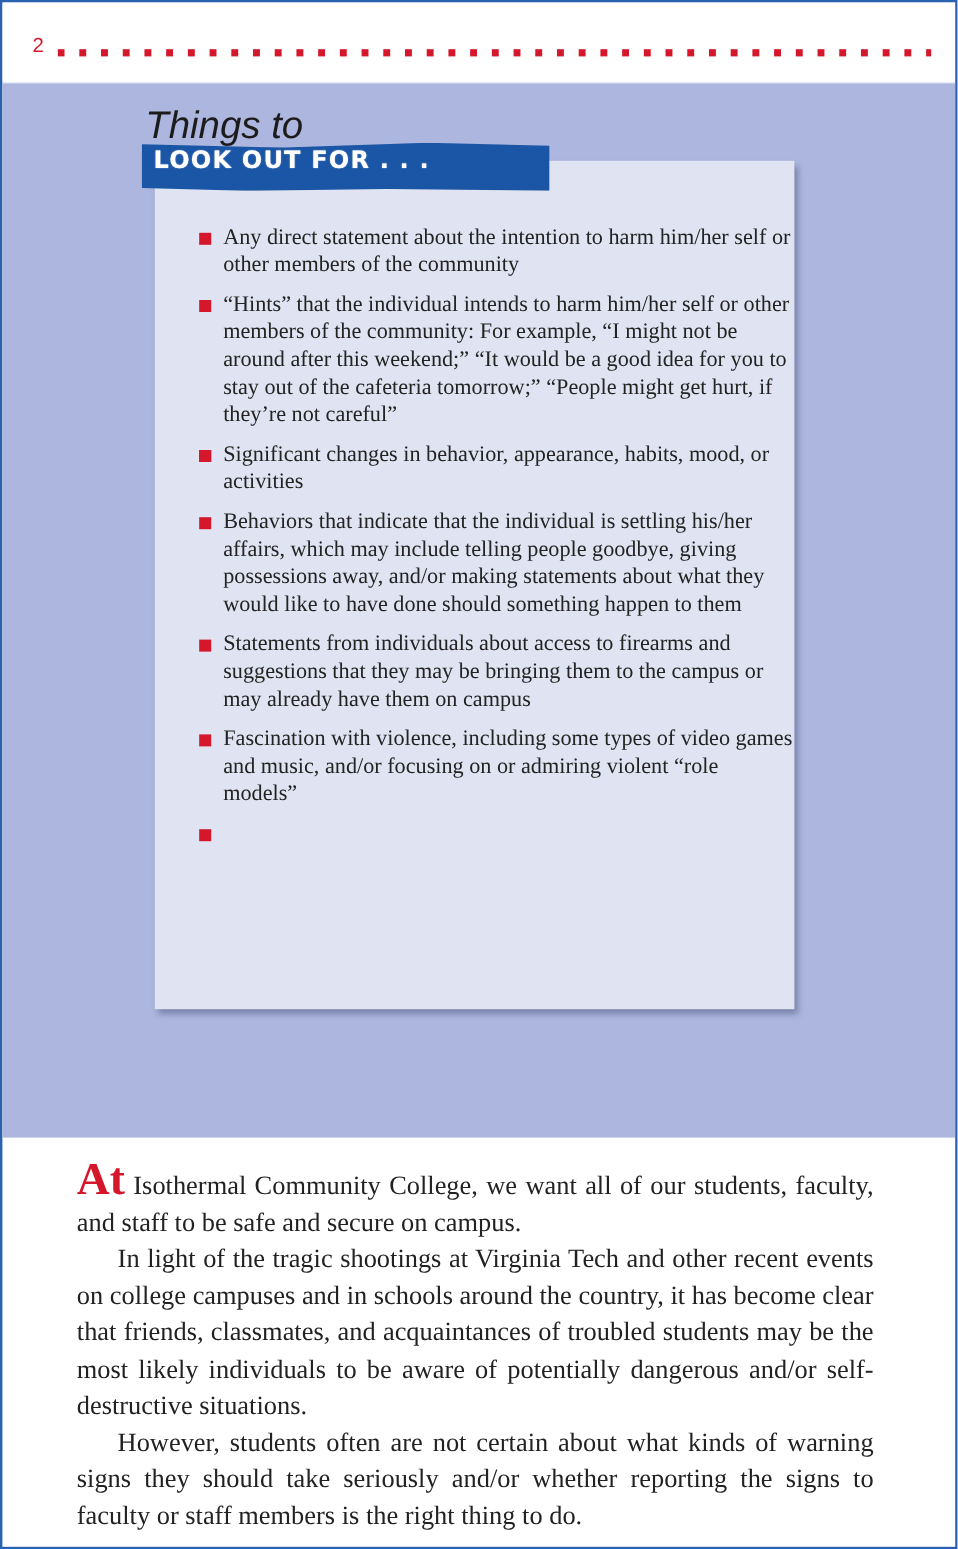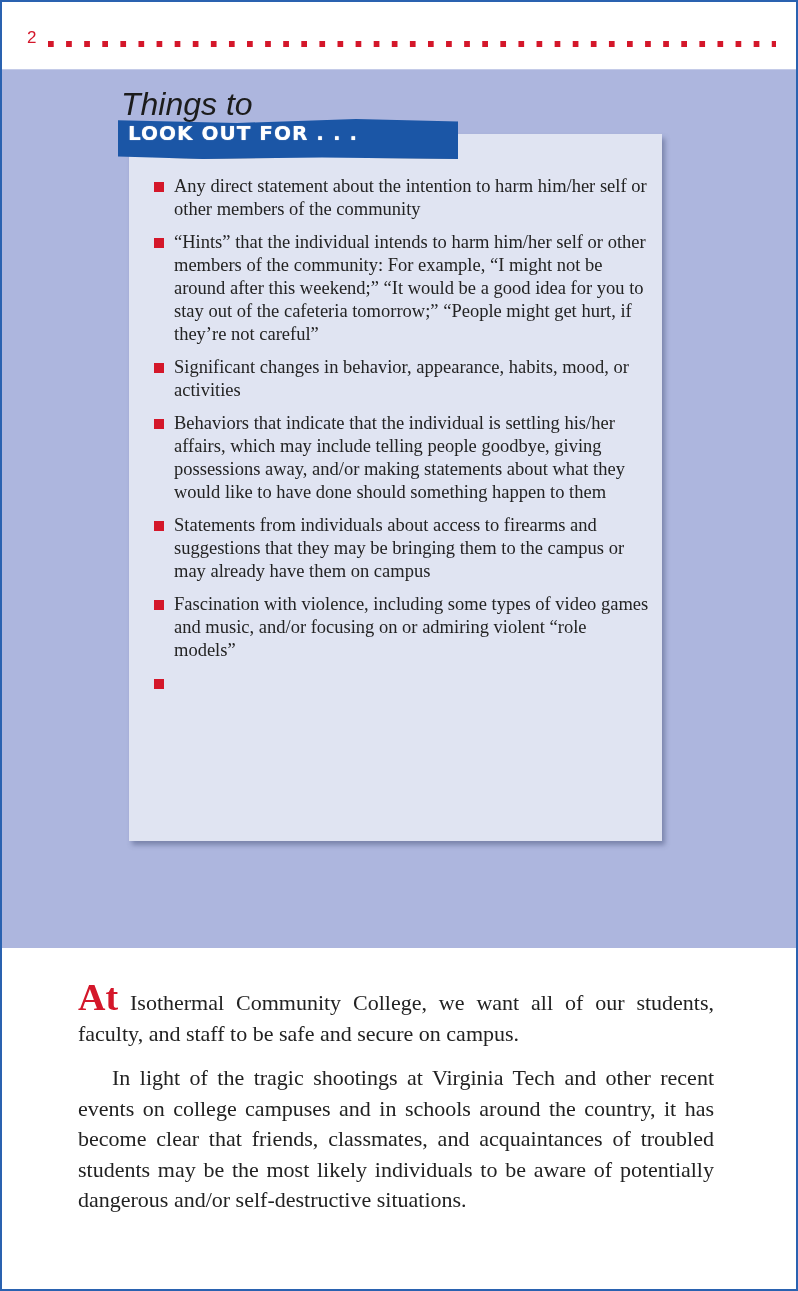--- a/index.html
+++ b/index.html
@@ -56,21 +56,21 @@
   }
   .banner-text {
     position: absolute; left: 126px; top: 119px;
     font-family: "DejaVu Sans", "Liberation Sans", sans-serif;
     font-weight: bold; font-size: 20px; color: #ffffff;
     letter-spacing: 1px;
     text-shadow: 0 0 1px #cfd6ea;
   }
   .list {
     position: absolute; left: 152px; top: 173px; width: 495px;
-    margin: 0; padding: 0; list-style: none;
+    margin: 12px; padding: 0; list-style: none;
   }
   .list li {
     position: relative;
     padding-left: 20px;
     font-size: 18.5px; line-height: 23px; color: #232323;
     margin-bottom: 10px;
   }
   .list li .bullet {
     position: absolute; left: 0; top: 7px; width: 10px; height: 10px;
     background: #d4172a;
@@ -78,21 +78,21 @@
   .caption {
     position: absolute; left: 127px; top: 858px; width: 560px;
     font-size: 15.5px; line-height: 19px; color: #2e2e2e;
   }
   
   .body-text {
     position: absolute; left: 62px; top: 962px; width: 664px;
     font-size: 22px; line-height: 30.5px; color: #222222;
     text-align: justify;
   }
-  .body-text p { margin: 14px; }
+  .body-text p { margin: 0; }
   .body-text p.indent { text-indent: 34px; }
   .dropcap {
     font-size: 38px; color: #d4172a; font-weight: bold; line-height: 1;
   }
 </style>
 </head>
 <body>
 
 <div class="page">
 
@@ -117,15 +117,16 @@
     <li><span class="bullet"></span><span>Behaviors that indicate that the individual is settling his/her affairs, which may include telling people goodbye, giving possessions away, and/or making statements about what they would like to have done should something happen to them</span></li>
     <li><span class="bullet"></span><span>Statements from individuals about access to firearms and suggestions that they may be bringing them to the campus or may already have them on campus</span></li>
     <li><span class="bullet"></span><span>Fascination with violence, including some types of video games and music, and/or focusing on or admiring violent “role models”</span></li>
     <li><span class="bullet"></span></li>
   </ul>
 
 
   <div class="body-text">
     <p><span class="dropcap">At</span><span> Isothermal Community College, we want all of our students, faculty, and staff to be safe and secure on campus.</span></p>
     <p class="indent">In light of the tragic shootings at Virginia Tech and other recent events on college campuses and in schools around the country, it has become clear that friends, classmates, and acquaintances of troubled students may be the most likely individuals to be aware of potentially dangerous and/or self-destructive situations.</p>
+    <p class="indent">However, students often are not certain about what kinds of warning signs they should take seriously and/or whether reporting the signs to faculty or staff members is the right thing to do.</p>
   </div>
 
 </div>
 
 </body></html>

